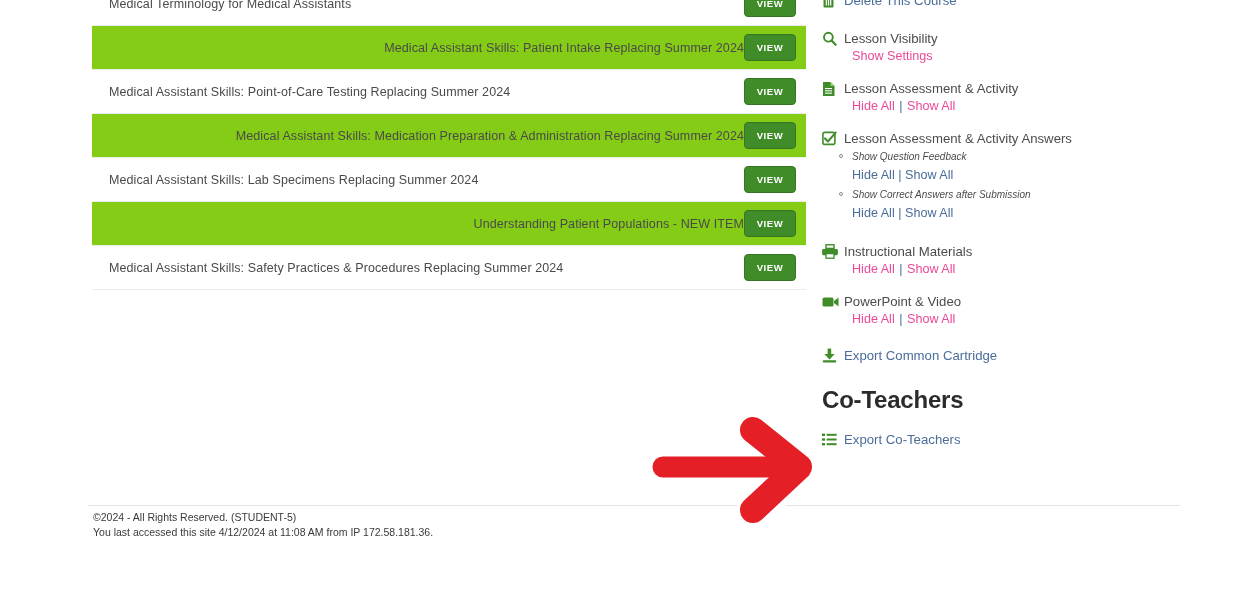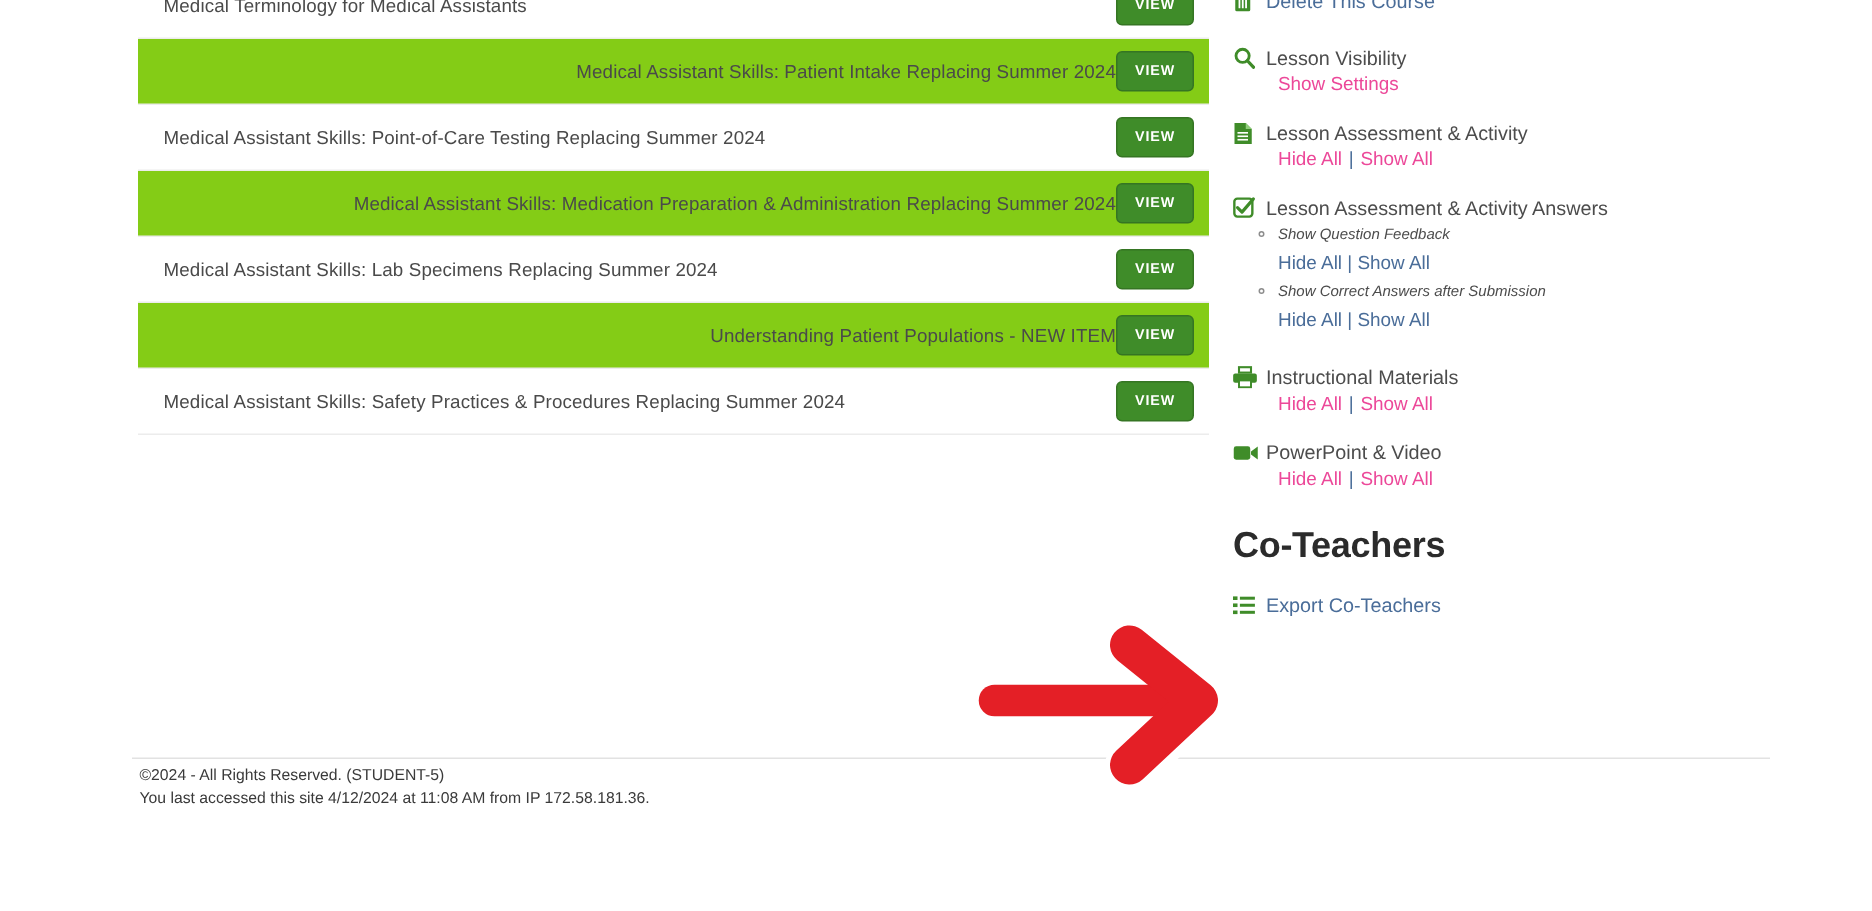--- a/index.html
+++ b/index.html
@@ -313,20 +313,32 @@
       </span>
       <span class="side-head-label">PowerPoint &amp; Video</span>
     </div>
     <div class="side-sub">
       <span class="lnk">Hide All</span>
       <span class="sep">|</span>
       <span class="lnk">Show All</span>
     </div>
   </div>
 
+  <div class="side-block" style="margin-top:18px;">
+    <div class="side-head">
+      <span class="side-icon">
+        <svg width="15" height="15" viewBox="0 0 15 15">
+          <rect x="5.6" y="0.6" width="3.6" height="6" fill="#3f8c29"></rect>
+          <path d="M2.3 6 h10.4 L7.5 11.6 z" fill="#3f8c29"></path>
+          <rect x="0.8" y="12.2" width="13.4" height="2.4" rx="0.8" fill="#3f8c29"></rect>
+        </svg>
+      </span>
+      <span class="side-head-label linked">Export Common Cartridge</span>
+    </div>
+  </div>
 
   <h2 id="coteacher-heading">Co-Teachers</h2>
 
   <div class="side-block">
     <div class="side-head">
       <span class="side-icon">
         <svg width="15" height="13" viewBox="0 0 15 13">
           <rect x="0" y="0.6" width="3" height="2.4" fill="#3f8c29"></rect>
           <rect x="0" y="5.3" width="3" height="2.4" fill="#3f8c29"></rect>
           <rect x="0" y="10" width="3" height="2.4" fill="#3f8c29"></rect>

